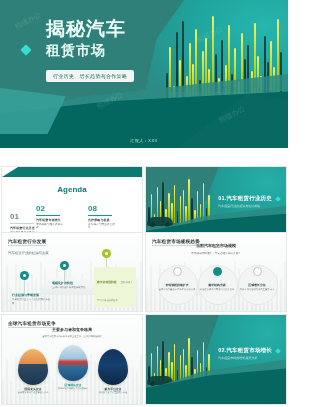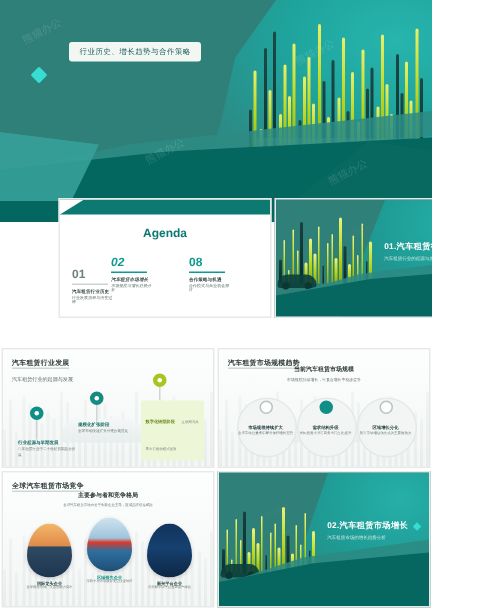--- a/index.html
+++ b/index.html
@@ -43,21 +43,21 @@
   .cover .badge{display:inline-block;margin-top:10px;background:#f3f7f4;color:#23635e;
       font-size:5px;padding:3px 7px;border-radius:2px;letter-spacing:.3px;white-space:nowrap;}
   .cover .presenter{position:absolute;left:0;right:0;bottom:5px;text-align:center;
       font-size:4px;color:#bfe2dc;letter-spacing:.5px;}
 
   .cover .wm{position:absolute;color:rgba(255,255,255,.14);font-size:7px;
       transform:rotate(-28deg);pointer-events:none;white-space:nowrap;}
 
   
   .g{position:absolute;width:142px;height:80px;border:1px solid #e7e9e8;box-sizing:border-box;}
-  .r1{top:132px;margin-left:38px;} .r2{top:232px;} .r3{top:314px;}
+  .r1{top:166px;} .r2{top:232px;} .r3{top:314px;}
   .c1{left:1px;}  .c2{left:145px;}
   .g.tall{height:91px;}
 
   
   .agenda{background:#fff;}
   .agenda .hdr{position:absolute;left:0;top:0;width:142px;height:10px;background:#0d7a72;}
   .agenda .hdr:after{content:"";position:absolute;left:0;top:0;width:16px;height:10px;
       background:#fff;clip-path:polygon(0 0,100% 0,0 100%);}
   .agenda .ttl{position:absolute;left:0;right:0;top:18px;text-align:center;
       font-size:8px;font-weight:bold;color:#0d7a72;}
@@ -189,20 +189,22 @@
         <i style="left: 113.9px; width: 2.1px; height: 52.44px; background: linear-gradient(rgb(27, 74, 70), rgb(14, 51, 48));"></i>
       </div>
     <div class="reflect"></div>
     <div class="poly-mid"></div>
     <div class="poly-dark"></div>
     <div class="poly-right-dark"></div>
     <div class="poly-light"></div>
     <div class="diamond"></div>
 
     <div class="titles">
+      <div class="t1">揭秘汽车</div>
+      <div class="t2">租赁市场</div>
       <div><span class="badge">行业历史、增长趋势与合作策略</span></div>
     </div>
     <div class="presenter">汇报人：XXX</div>
 
     <div class="wm" style="left:14px;top:16px;">熊猫办公</div>
     <div class="wm" style="left:96px;top:96px;">熊猫办公</div>
     <div class="wm" style="left:196px;top:30px;">熊猫办公</div>
     <div class="wm" style="left:218px;top:110px;">熊猫办公</div>
   </div>
 
@@ -213,21 +215,21 @@
 
       <div class="it" style="left:2px;top:8px;">
         <div class="num">01</div>
         <div class="rule"></div>
         <div class="lb">
           <b>汽车租赁行业历史</b>
           <span>行业发展历程与演变过程</span>
         </div>
       </div>
 
-      <div class="it" style="left:28px;top:0px;font-style:italic;">
+      <div class="it" style="left:28px;top:0px;">
         <div class="num on">02</div>
         <div class="rule on"></div>
         <div class="lb">
           <b>汽车租赁市场增长</b>
           <span>市场规模与增长趋势分析</span>
         </div>
       </div>
 
 
       <div class="it" style="left:80px;top:0px;">

